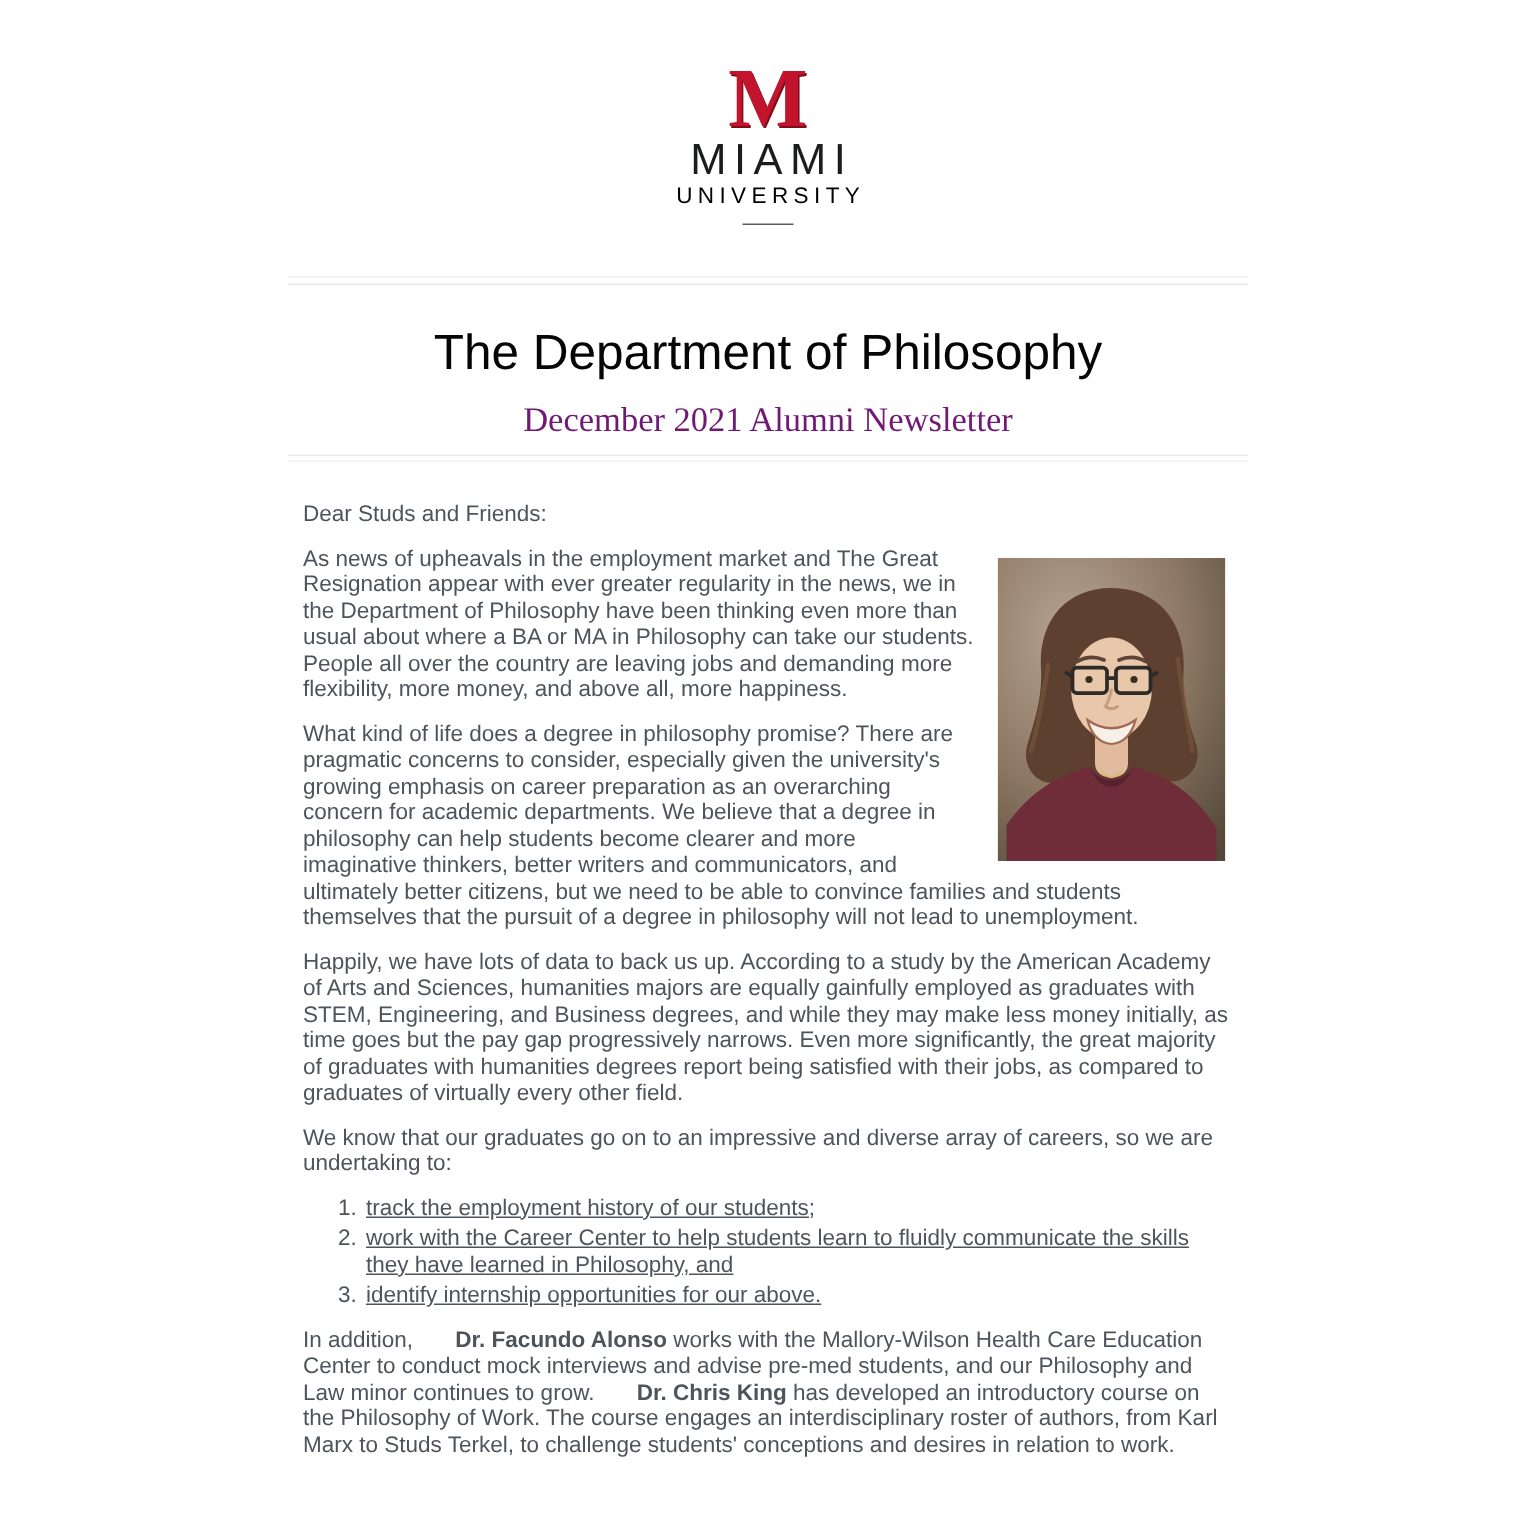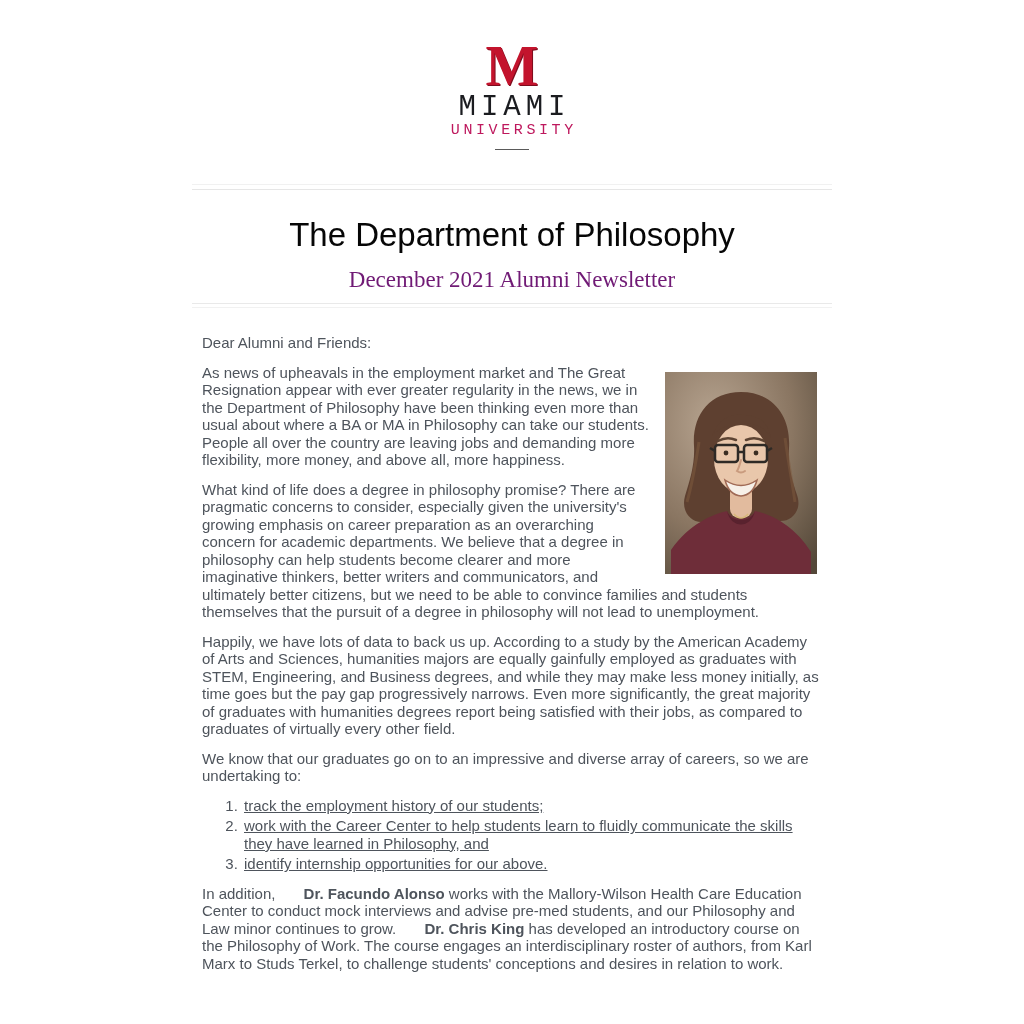--- a/index.html
+++ b/index.html
@@ -24,34 +24,34 @@
   .logo-m {
     font-family: "Liberation Serif", serif;
     font-weight: 700;
     font-size: 56px;
     line-height: 0.88;
     color: #c3142d;
     text-shadow: 1px 1px 0 #7e0c1d;
     letter-spacing: 0;
   }
   .wordmark {
-    font-family: Liberation Mono, monospace;
+    font-family: Liberation Sans, sans-serif;
     font-size: 29px;
     line-height: 1.0;
     letter-spacing: 5px;
     color: #1b1c20;
     margin-top: 2px;
     text-indent: 5px; 
   }
   .wordmark-sub {
-    font-family: Liberation Mono, monospace;
+    font-family: Liberation Sans, sans-serif;
     font-size: 15px;
     line-height: 1.1;
     letter-spacing: 3.6px;
-    color: #be185d;
+    color: #000000;
     margin-top: 1px;
     text-indent: 3.6px;
   }
   .logo-rule {
     width: 34px;
     border-top: 1px solid #5a5a5a;
     margin: 9px auto 10px auto;
   }
   .college {
     font-size: 11px;
@@ -153,21 +153,21 @@
     <h1>The Department of Philosophy</h1>
     <h2>December 2021 Alumni Newsletter</h2>
   </section>
   <div class="hr-double bottom">
       <div class="l1"></div>
       <div class="l2"></div>
     </div>
 
   <main class="letter">
 
-    <p class="salutation">Dear Alumni and Friends:</p>
+    <p class="salutation">Dear Studs and Friends:</p>
 
     <figure class="portrait">
       <svg viewBox="0 0 152 202" xmlns="http://www.w3.org/2000/svg">
         <defs>
           <radialGradient id="bg" cx="32%" cy="26%" r="95%">
             <stop offset="0%" stop-color="#b7a490"></stop>
             <stop offset="55%" stop-color="#8a7662"></stop>
             <stop offset="100%" stop-color="#544839"></stop>
           </radialGradient>
         </defs>

